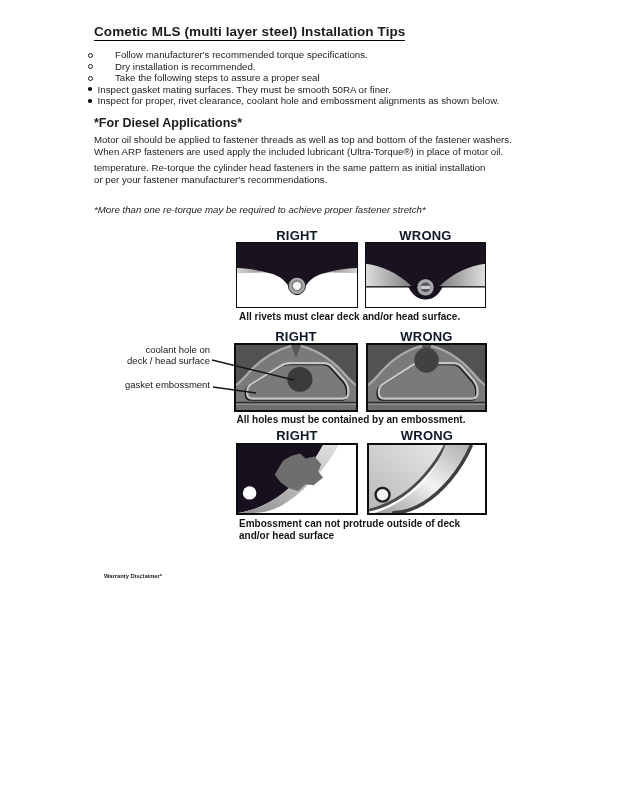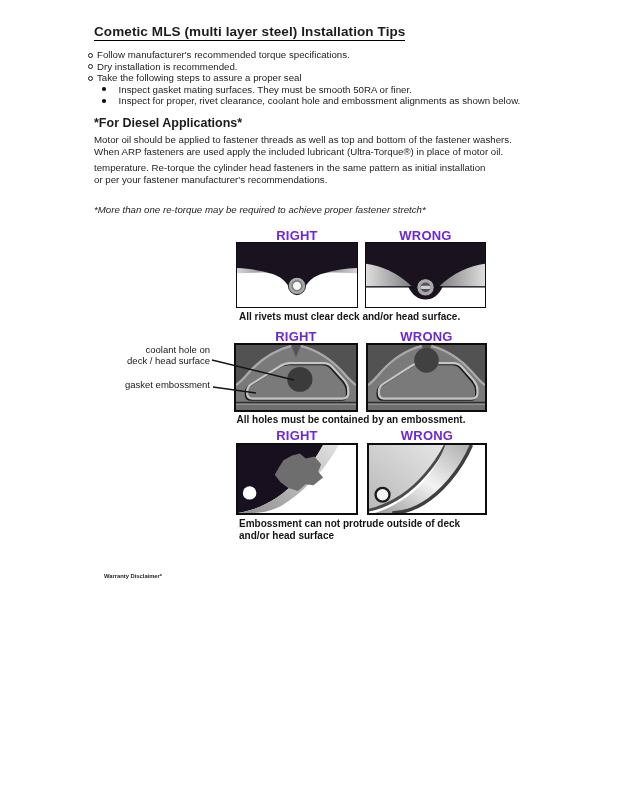--- a/index.html
+++ b/index.html
@@ -6,31 +6,31 @@
   .page{
     position:relative;width:618px;height:584px;background:#ffffff;overflow:hidden;
     font-family:"Liberation Sans",sans-serif;color:#1c1c1c;
   }
   .abs{position:absolute;}
   
   .main-title{left:94px;top:24px;font-size:13.5px;font-weight:700;letter-spacing:.1px;
     border-bottom:1.5px solid #000;padding-bottom:1px;white-space:nowrap;}
   
   .bullets{left:88px;top:49px;font-size:9.7px;line-height:11.6px;}
-  .brow{display:flex;gap:4px;white-space:nowrap;}
-  .brow.sub{margin-left:14px;gap:13px;}
+  .brow{display:flex;gap:22px;white-space:nowrap;}
+  .brow.sub{gap:6px;}
   .obullet{flex:0 0 auto;width:3px;height:3px;border:1px solid #1a1a1a;border-radius:50%;margin-top:3.6px;}
   .fbullet{flex:0 0 auto;width:3.6px;height:3.6px;background:#111;border-radius:50%;margin-top:3.6px;}
   
   .diesel-heading{left:94px;top:116px;font-size:12.5px;font-weight:700;white-space:nowrap;}
   .para{left:94px;font-size:9.7px;line-height:11.6px;}
   .para div{white-space:nowrap;}
   .p1{top:134px;} .p2{top:162px;} .pnote{top:204px;font-style:italic;}
   
-  .dlab{font-size:13px;font-weight:700;letter-spacing:.2px;text-align:center;color:#6d28d9;white-space:nowrap;}
+  .dlab{font-size:13px;font-weight:700;letter-spacing:.2px;text-align:center;color:#0f172a;white-space:nowrap;}
   .dbox{box-sizing:border-box;background:#fff;}
   .bd1{border:1.6px solid #0d0d0d;} .bd2{border:2px solid #0d0d0d;}
   .dbox svg{display:block;width:100%;height:100%;}
   .dcap{font-size:10px;font-weight:700;line-height:11.5px;color:#151515;white-space:nowrap;}
   .sidelab{font-size:9.5px;line-height:11px;text-align:right;color:#161616;}
   
   .warranty{left:104px;top:573px;width:416px;font-size:5.5px;line-height:6.9px;color:#2b2b2b;}
   .warranty h4{font-size:5.8px;font-weight:700;margin:0 0 6px 0;color:#1d1d1d;}
   .warranty p{margin:0 0 5px 0;}
   .warranty p.tight{margin-bottom:0;}

